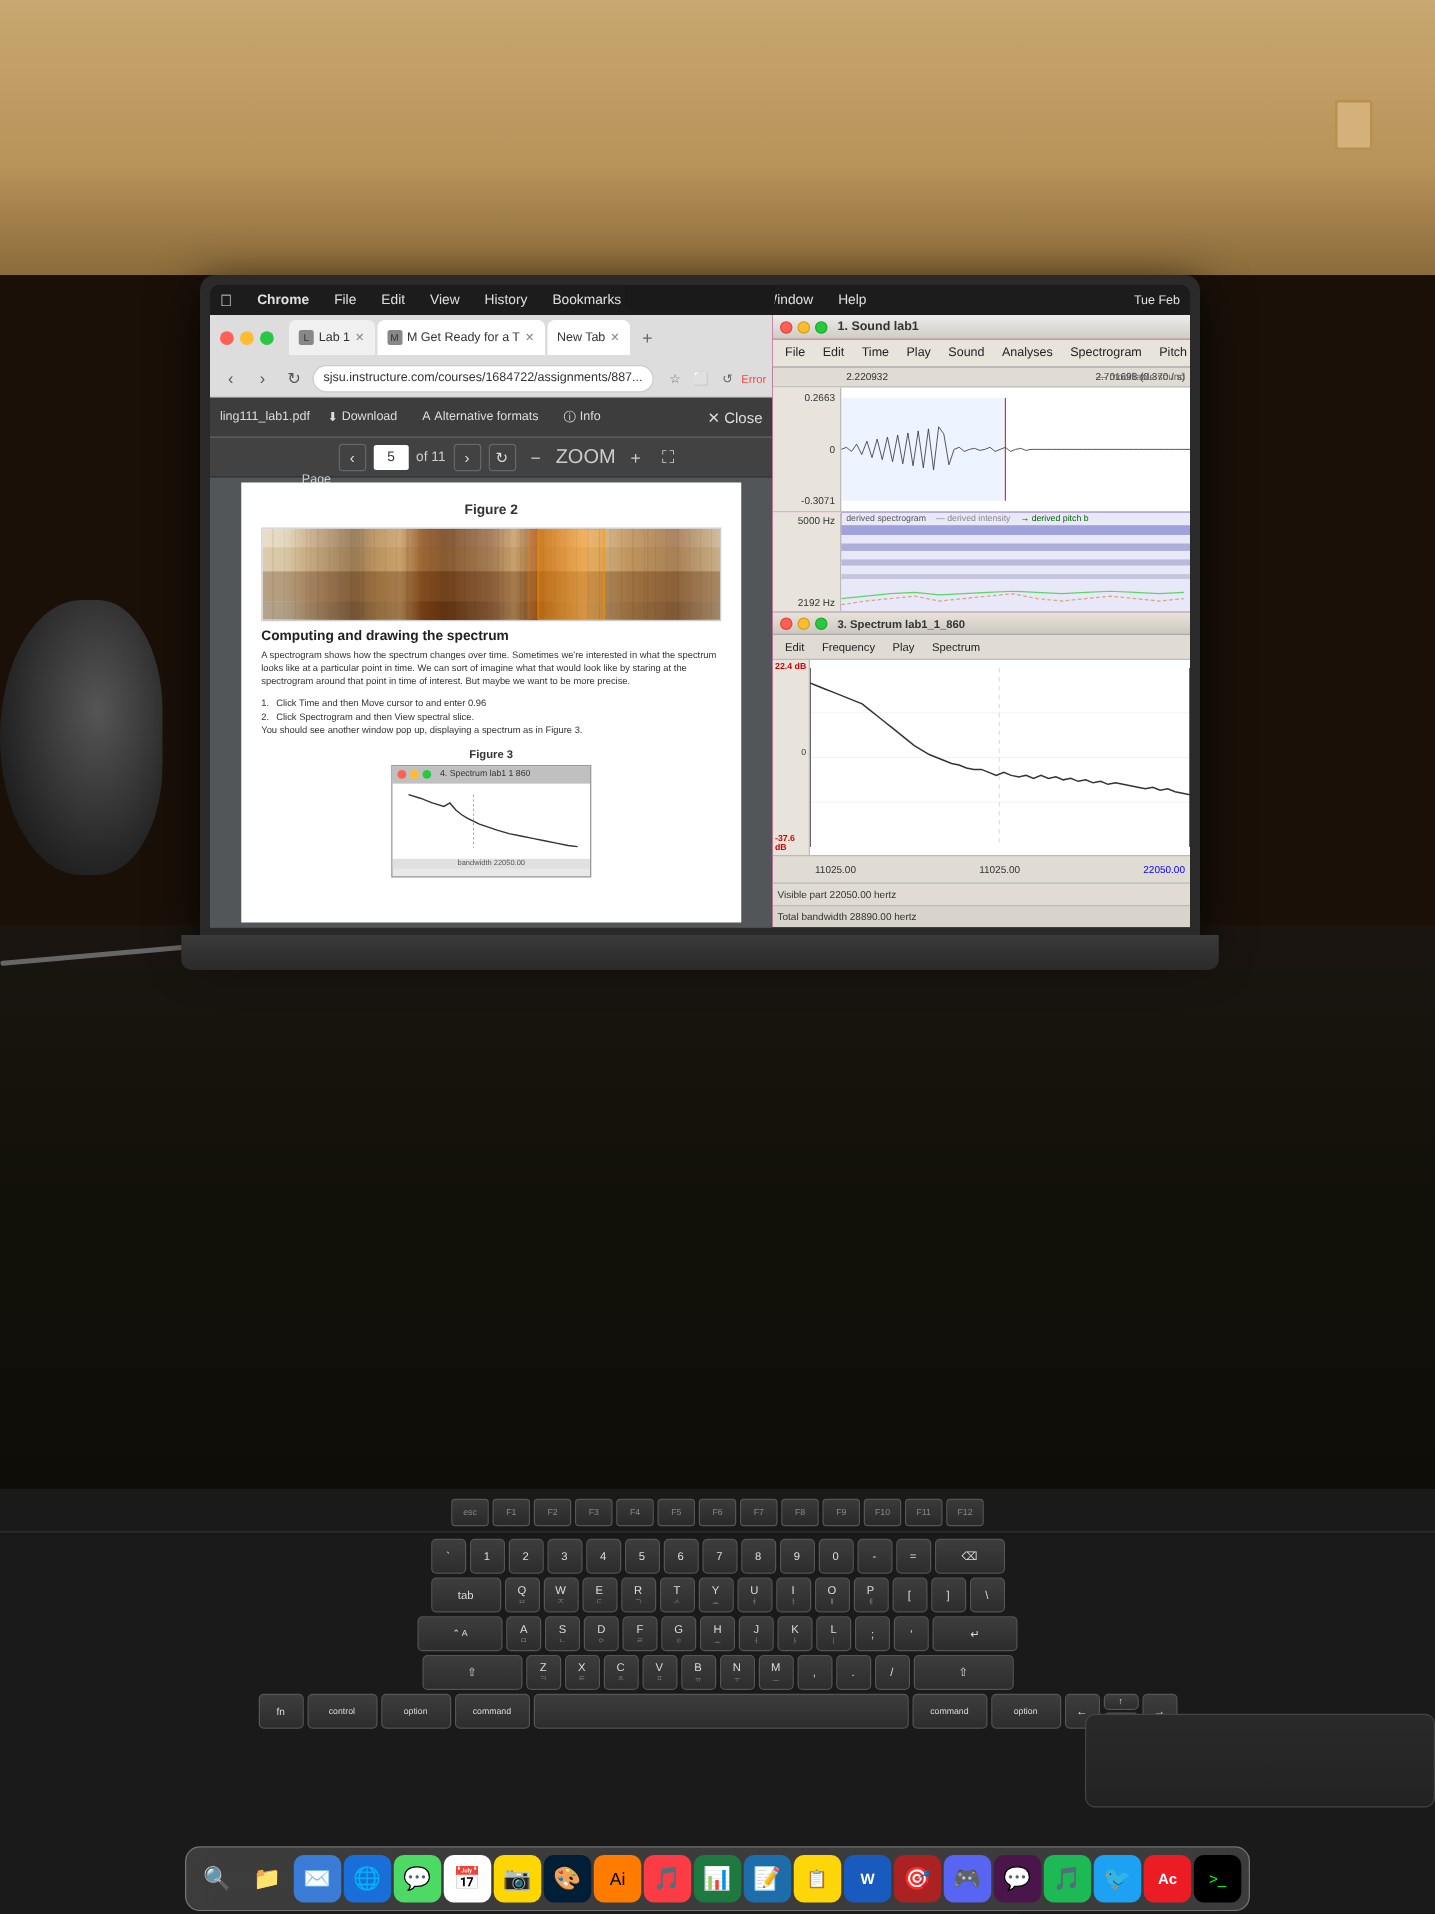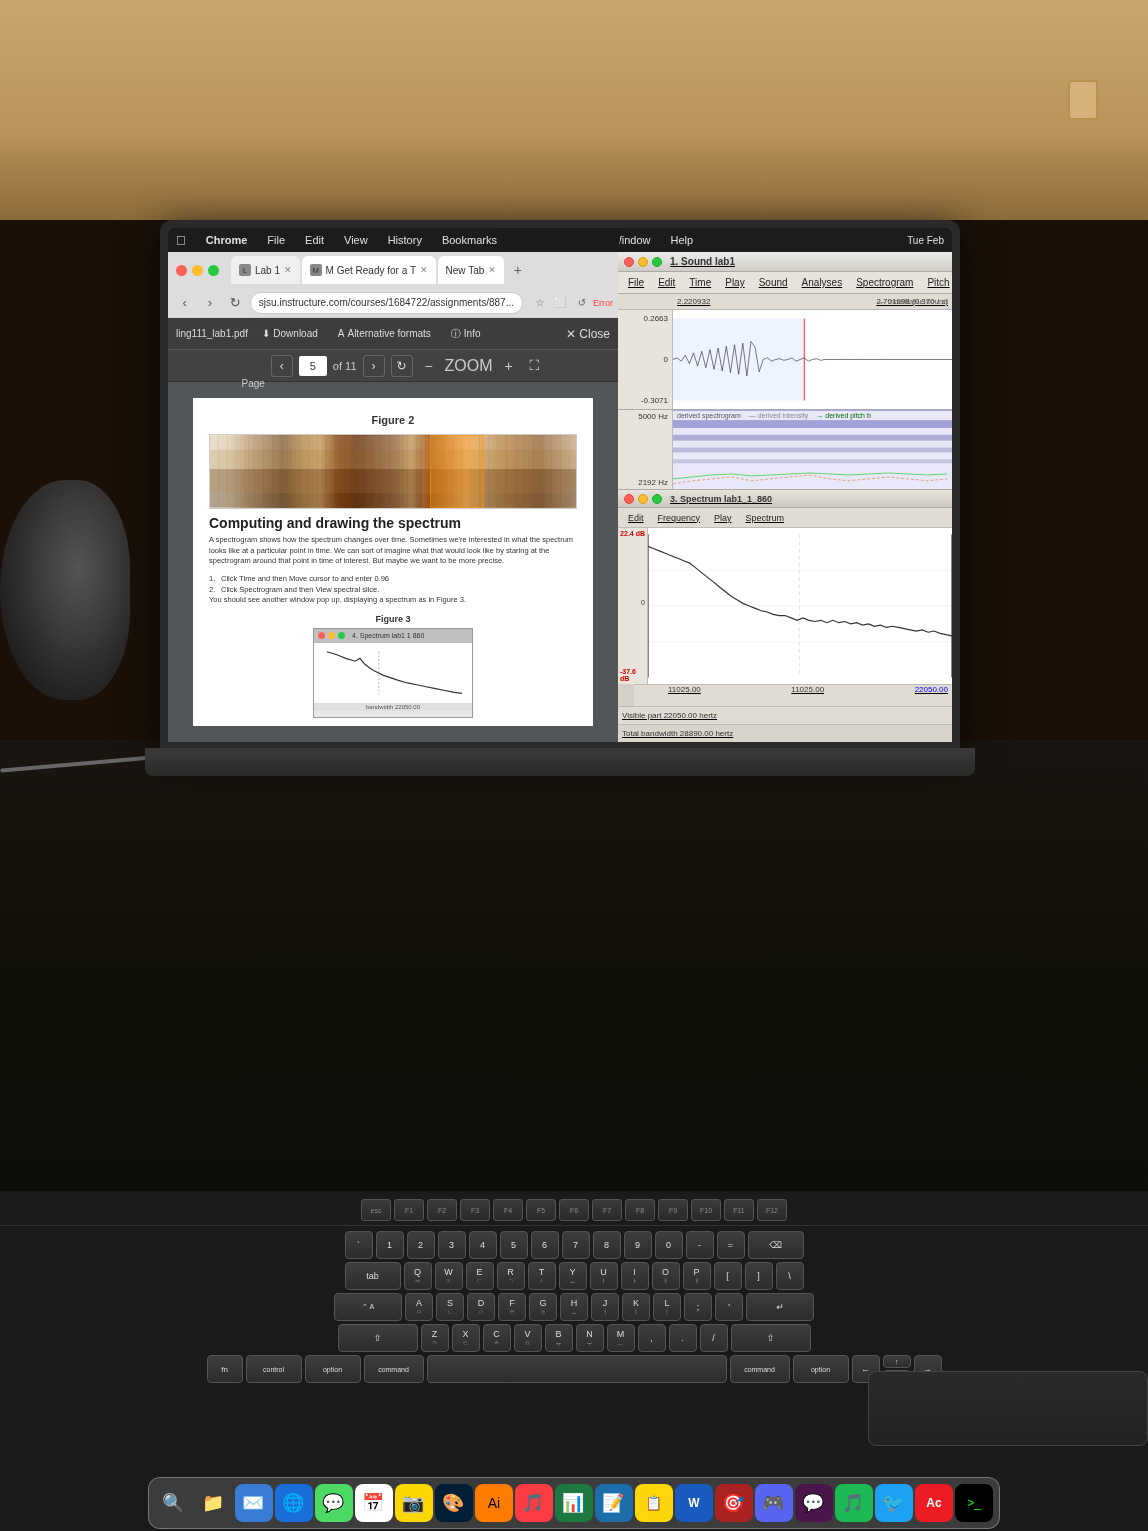--- a/index.html
+++ b/index.html
@@ -296,21 +296,21 @@
 
     .pdf-zoom-label {
       color: #ccc;
       font-size: 16px;
     }
 
     
     .pdf-content {
       flex: 1;
       background: #fff;
-      margin: 16px auto;
+      margin: 4px auto;
       width: 400px;
       overflow: hidden;
       padding: 16px;
     }
 
     .pdf-figure-title {
       text-align: center;
       font-size: 11px;
       font-weight: 600;
       margin-bottom: 8px;
@@ -363,21 +363,21 @@
     }
 
     .pdf-text-block {
       font-size: 7.5px;
       color: #333;
       line-height: 1.4;
       margin-bottom: 6px;
     }
 
     .pdf-heading {
-      font-size: 14px;
+      font-size: 11px;
       font-weight: 700;
       color: #222;
       margin-bottom: 4px;
     }
 
     .pdf-figure2-title {
       text-align: center;
       font-size: 9px;
       font-weight: 600;
       margin: 8px 0 4px;
@@ -426,21 +426,20 @@
     .praat-window {
       position: absolute;
       top: 24px;
       left: 450px;
       right: 0;
       bottom: 0;
       background: #ec4899;
       overflow: hidden;
       display: flex;
       flex-direction: column;
-      text-decoration: underline;
     }
 
     .praat-titlebar {
       height: 20px;
       background: linear-gradient(180deg, #ececec, #d0ccc4);
       display: flex;
       align-items: center;
       padding: 0 6px;
       font-size: 10px;
       color: #333;
@@ -625,26 +624,25 @@
       right: 0;
       top: 0;
       bottom: 0;
     }
 
     .spectrum-bottom-bar {
       height: 22px;
       background: #e0dcd4;
       border-top: 1px solid #bbb;
       display: flex;
-      align-items: flex-start;
+      align-items: center;
       padding: 0 4px;
       font-size: 8px;
       color: #333;
       gap: 10px;
-      margin-left: 16px;
     }
 
     .spectrum-transport {
       height: 22px;
       background: #d0ccc4;
       display: flex;
       align-items: center;
       padding: 0 4px;
       gap: 6px;
       border-top: 1px solid #aaa;

